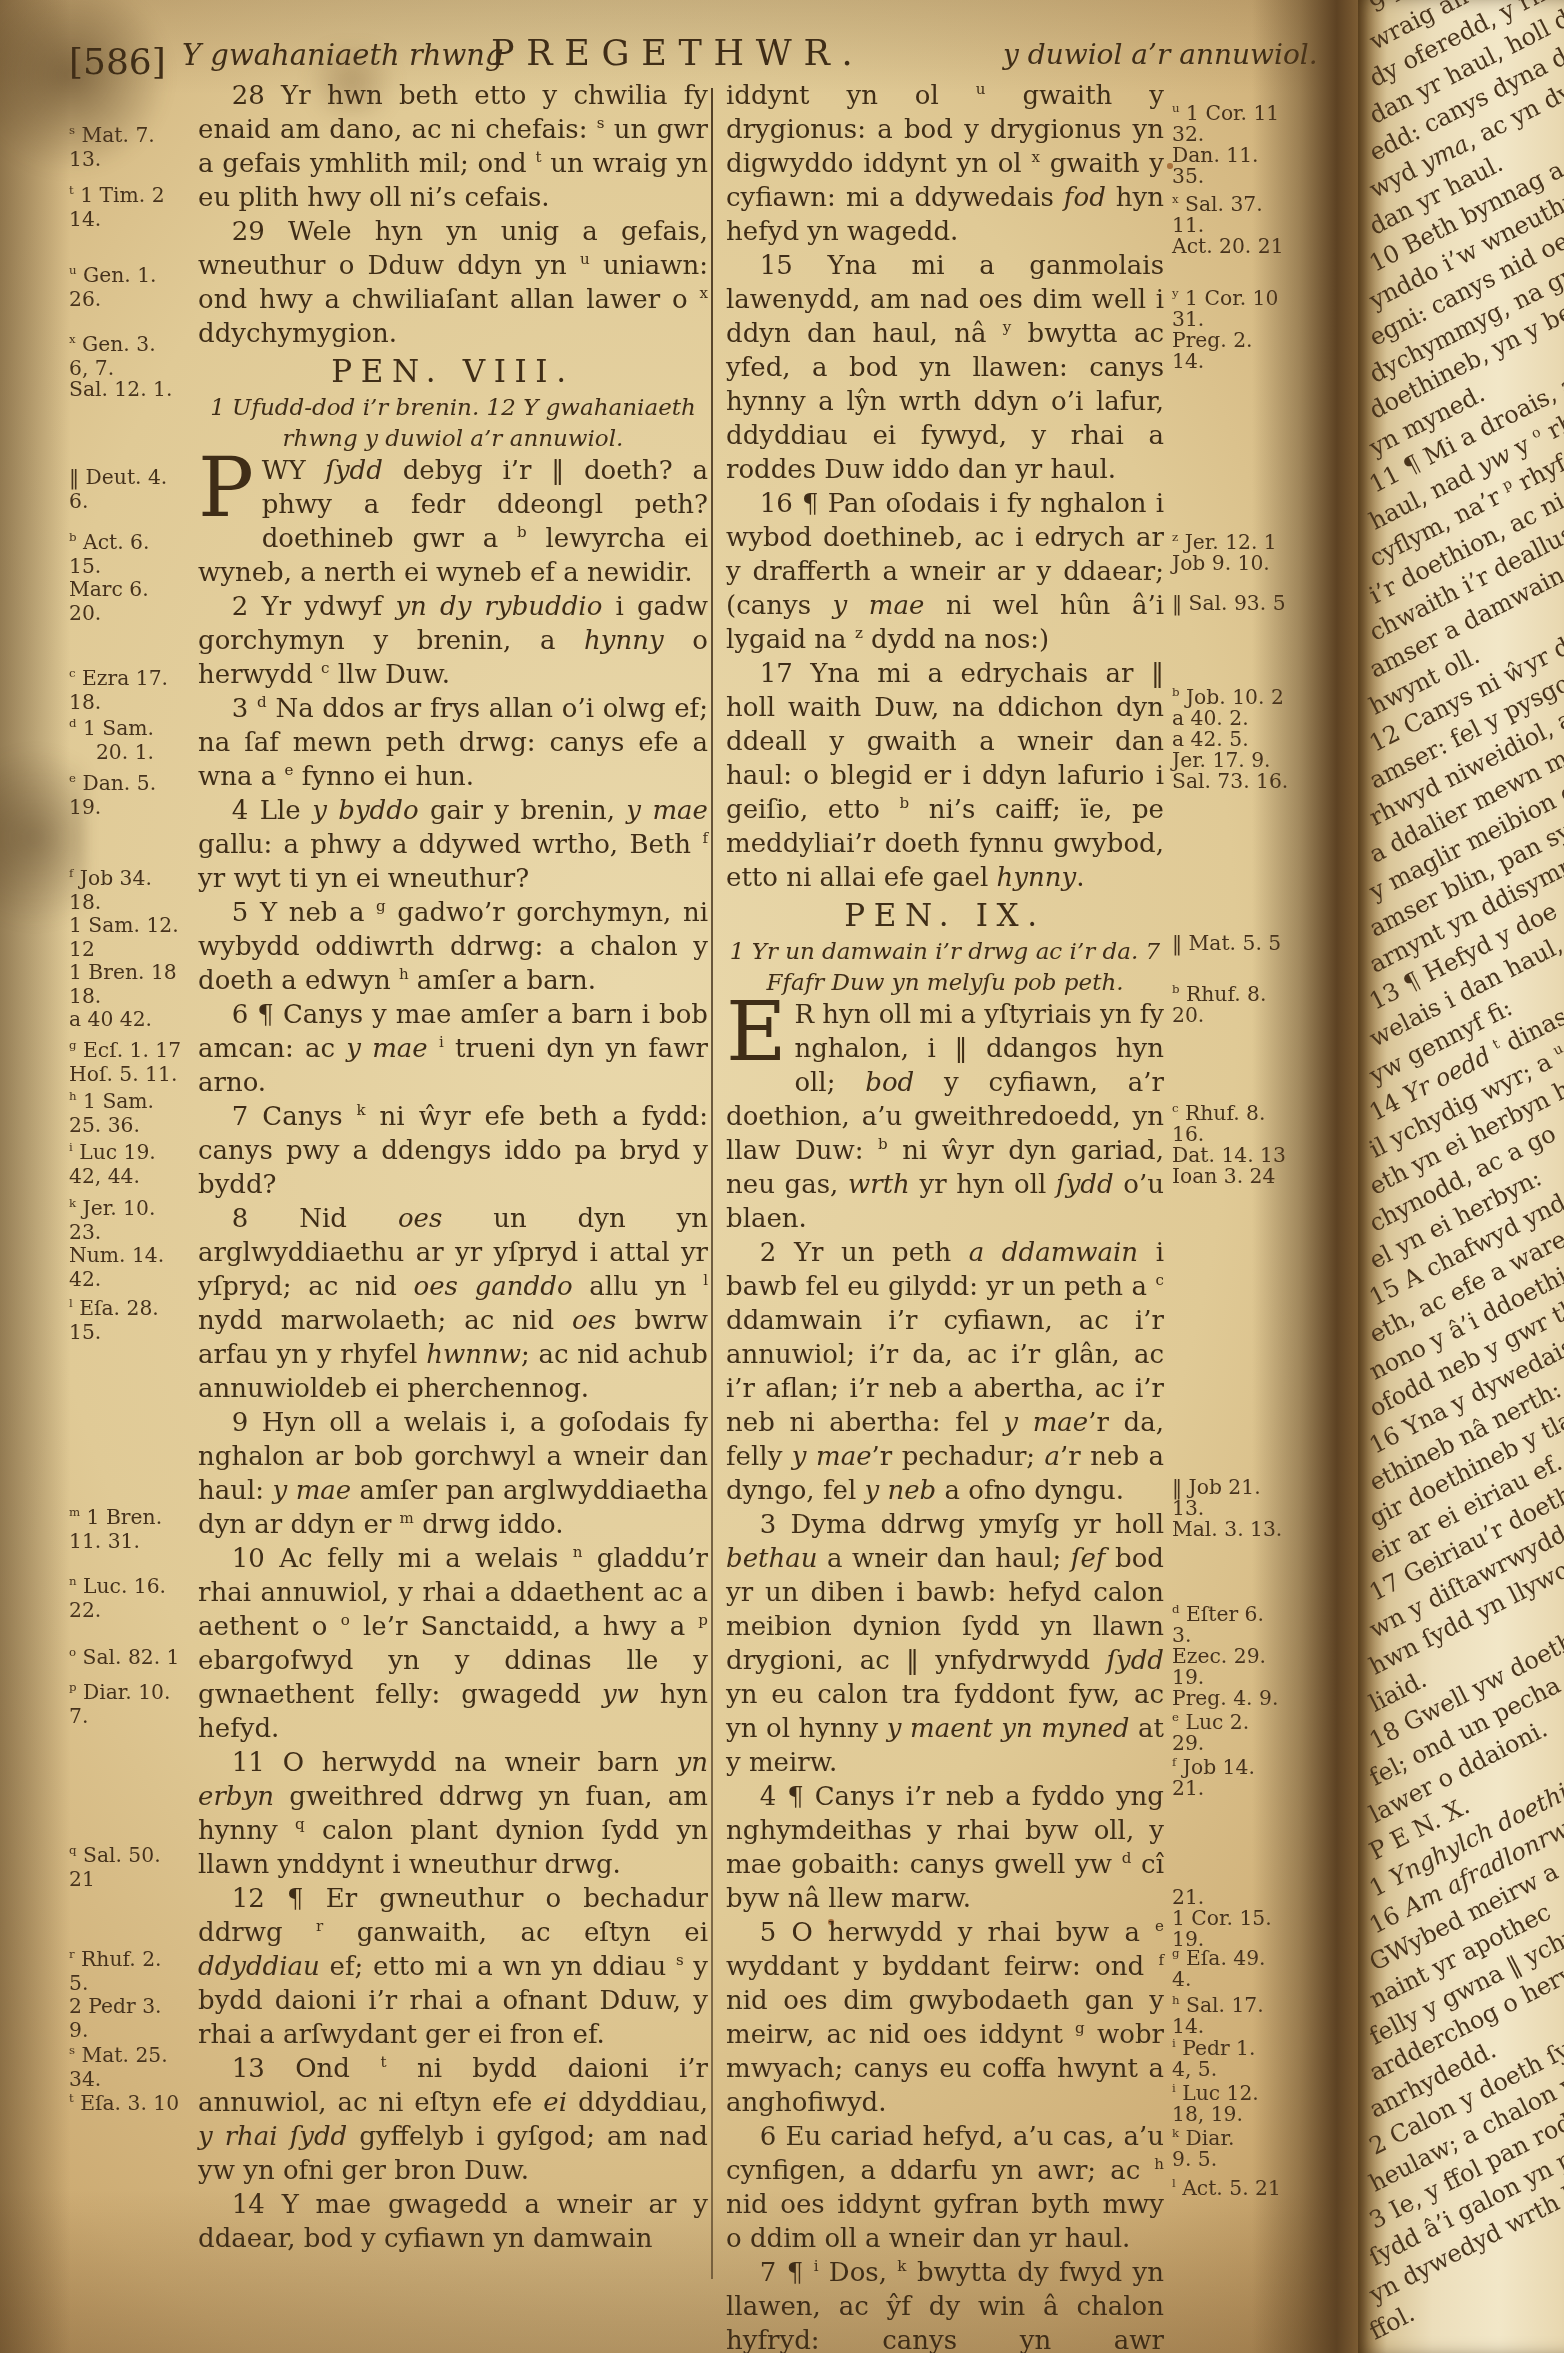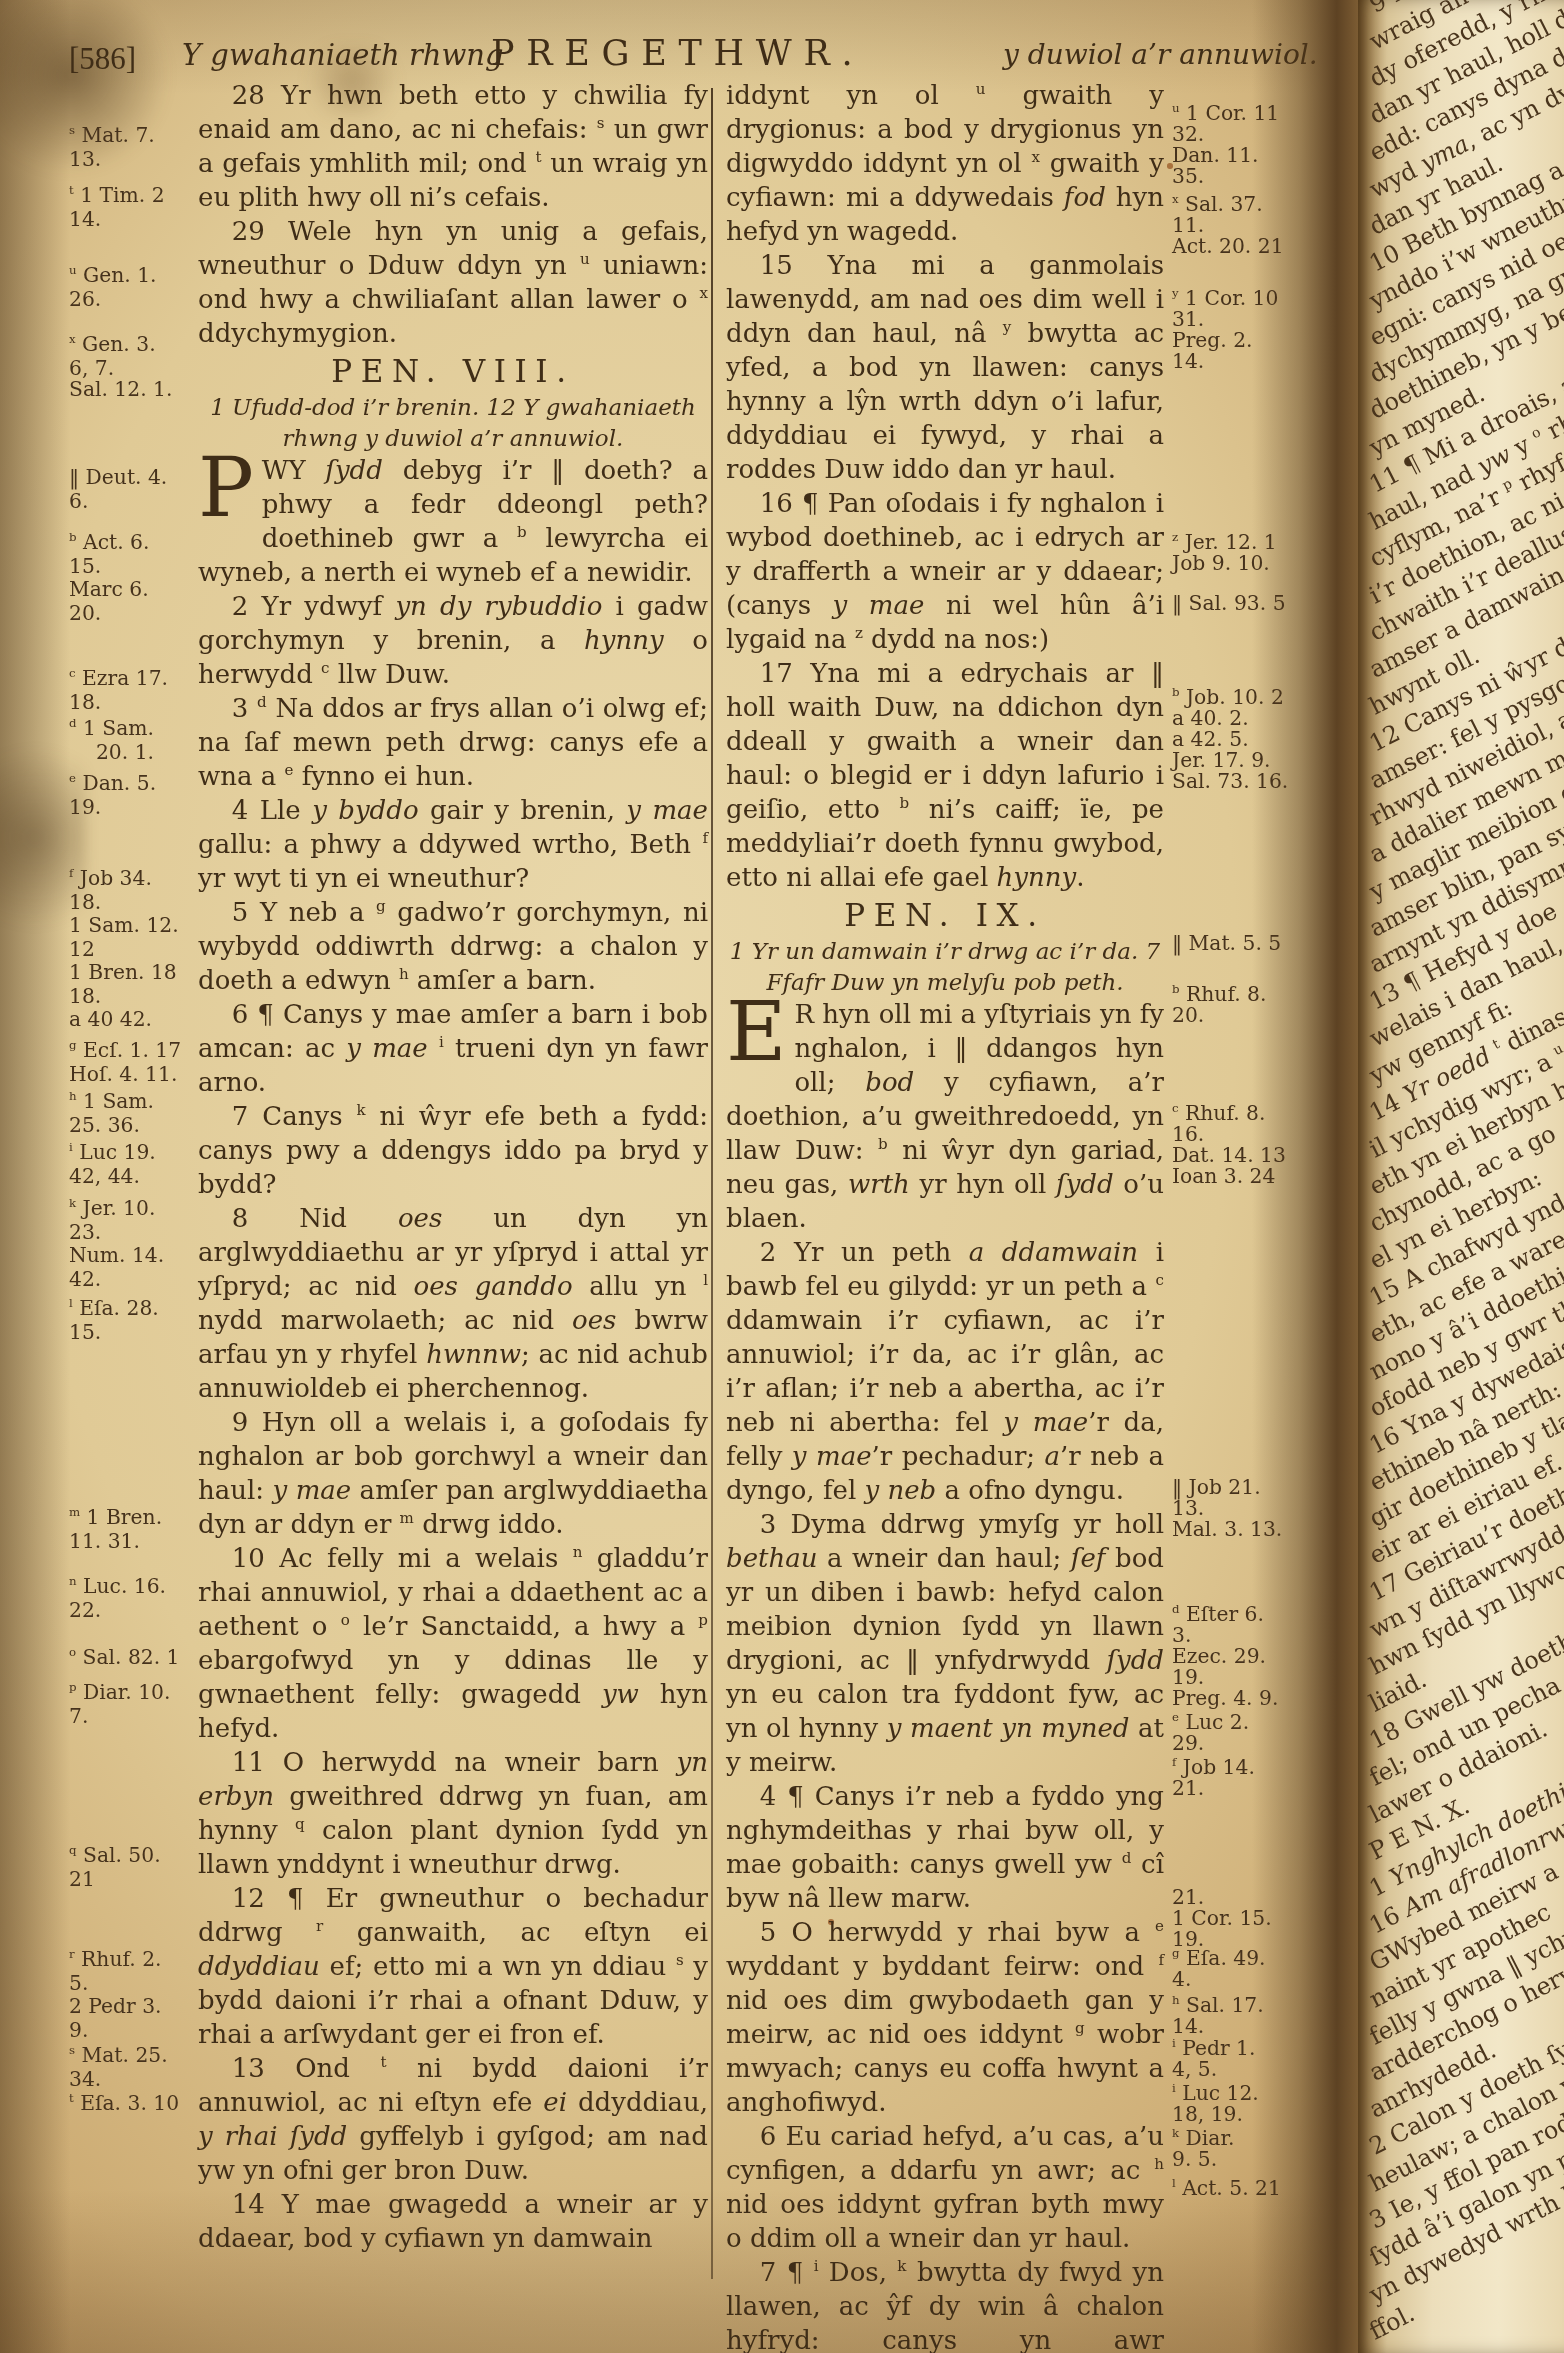--- a/index.html
+++ b/index.html
@@ -13,21 +13,21 @@
   .stain{position:absolute;pointer-events:none;}
   #stain-tl{left:-31px;top:-23.5px;width:203px;height:196px;filter:blur(7px);
     background:radial-gradient(circle,rgba(61,39,14,.55),rgba(61,39,14,0) 70%);}
   #stain-l1{left:-15.6px;top:720px;width:102px;height:235px;filter:blur(6.3px);
     background:radial-gradient(circle,rgba(61,39,14,.38),rgba(61,39,14,0) 70%);}
   #stain-top{left:297px;top:47px;width:110px;height:70px;filter:blur(7.8px);
     background:radial-gradient(circle,rgba(95,62,25,.30),rgba(95,62,25,0) 70%);}
   .speck{position:absolute;width:5.5px;height:5.5px;border-radius:50%;background:#94511e;opacity:.7;}
 
   .hdr{position:absolute;white-space:nowrap;}
-  #pageno{left:69px;top:41px;font-size:31px;font-family:Liberation Serif, serif;}
+  #pageno{left:69px;top:41px;font-size:36px;}
   #rtl{left:182px;top:38px;font-size:29px;font-style:italic;}
   #btitle{left:491px;top:33px;font-size:35px;letter-spacing:11.7px;}
   #rtr{left:1003px;top:38px;font-size:28px;font-style:italic;}
 
   #divider{position:absolute;left:711px;top:88px;width:2.3px;height:2191px;
     background:linear-gradient(180deg,rgba(56,38,18,.85),rgba(56,38,18,.55));}
 
   .tcol{position:absolute;top:78px;font-size:26px;line-height:34px;text-align:justify;}
   #colL{left:198px;width:510px;}
   #colR{left:726px;width:438px;}
@@ -122,21 +122,21 @@
       </div>
       <div class="note" style="top: 961px;">
         <div>1 Bren. 18</div>
         <div>18.</div>
       </div>
       <div class="note" style="top: 1008px;">
         <div>a 40 42.</div>
       </div>
       <div class="note" style="top: 1039px;">
         <div><sup>g</sup> Ecſ. 1. 17</div>
-        <div>Hoſ. 4. 11.</div>
+        <div>Hoſ. 5. 11.</div>
       </div>
       <div class="note" style="top: 1090px;">
         <div><sup>h</sup> 1 Sam.</div>
         <div>25. 36.</div>
       </div>
       <div class="note" style="top: 1141px;">
         <div><sup>i</sup> Luc 19.</div>
         <div>42, 44.</div>
       </div>
       <div class="note" style="top: 1197px;">

